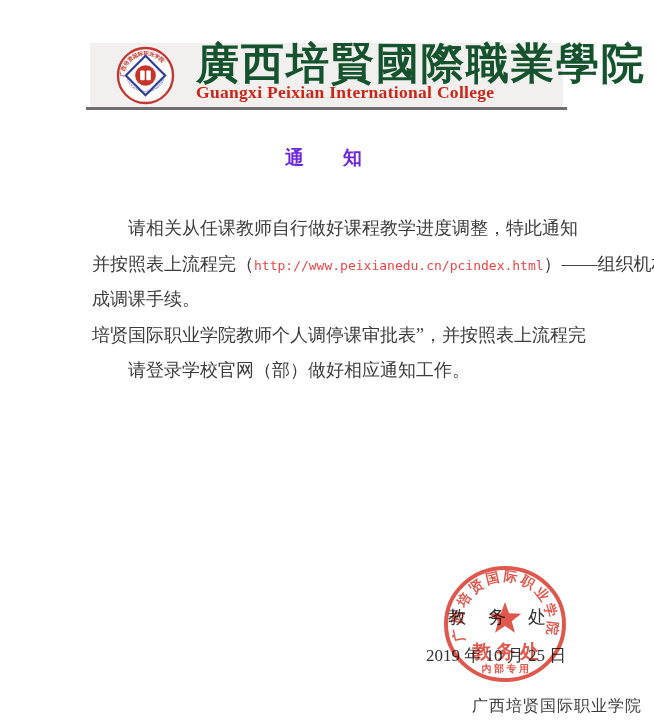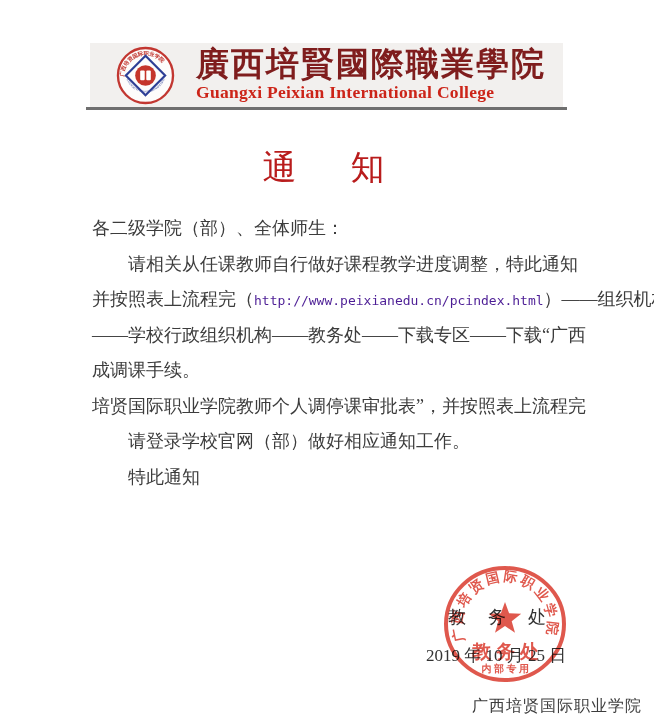--- a/index.html
+++ b/index.html
@@ -4,29 +4,29 @@
 <style>
   html,body{margin:0;padding:0;background:#fff;}
   .page{position:relative;width:654px;height:723px;background:#ffffff;overflow:hidden;
         font-family:"Liberation Serif","DejaVu Serif",serif;}
   
   .header-band{position:absolute;left:90px;top:43px;width:473px;height:64px;
                background:#f2f0ee;display:flex;align-items:center;}
   .header-divider{position:absolute;left:86px;top:107px;width:481px;height:3px;background:#6f6f6f;}
   .logo-wrap{position:absolute;left:116px;top:46px;width:59px;height:59px;}
   .name-block{position:absolute;left:196px;top:46px;width:360px;}
-  .name-zh{font-size:33px;font-weight:bold;color:#7f1d1d;letter-spacing:2px;line-height:36px;white-space:nowrap;}
+  .name-zh{font-size:43px;font-weight:bold;color:#14532d;letter-spacing:2px;line-height:36px;white-space:nowrap;}
   .name-en{font-size:17.5px;font-weight:bold;color:#cc2418;letter-spacing:0.3px;line-height:20px;white-space:nowrap;}
   
   .notice-title{position:absolute;left:92px;top:145px;width:473px;text-align:center;
-                font-size:34px;font-weight:normal;color:#b91c1c;letter-spacing:10px;}
+                font-size:19px;font-weight:bold;color:#6d28d9;letter-spacing:10px;}
   .notice-body{position:absolute;left:92px;top:211px;width:480px;}
   .line{height:35.5px;line-height:35.5px;font-size:18px;color:#3c3c3c;white-space:nowrap;}
   .line.indent{text-indent:36px;}
-  .url{font-family:"DejaVu Sans Mono","Liberation Mono",monospace;font-size:13px;color:#4c1d95;}
+  .url{font-family:"DejaVu Sans Mono","Liberation Mono",monospace;font-size:13px;color:#ef4444;}
   
   .sig-dept{position:absolute;left:448px;top:605px;font-size:18px;color:#333;letter-spacing:2px;white-space:nowrap;}
   .sig-date{position:absolute;left:426px;top:644px;font-size:17px;color:#333;white-space:nowrap;}
   
   .seal{position:absolute;left:437px;top:562px;width:136px;height:124px;
         mix-blend-mode:multiply;opacity:.92;}
   
   .footer-name{position:absolute;right:12px;top:696px;font-size:16px;color:#3d3d3d;
                letter-spacing:1px;font-family:"Liberation Sans","DejaVu Sans",sans-serif;white-space:nowrap;}
 </style>
@@ -62,28 +62,25 @@
   </div>
 
   <div class="name-block">
     <div class="name-zh">廣西培賢國際職業學院</div>
     <div class="name-en">Guangxi Peixian International College</div>
   </div>
 
   <div class="notice-title">通　知</div>
 
   <div class="notice-body" id="notice-body">
-      <div class="line"><span>各二级学院（部）、全体师生：</span></div>
       <div class="line indent"><span>请相关从任课教师自行做好课程教学进度调整，特此通知</span></div>
       <div class="line"><span>并按照表上流程完（</span><span class="url">http://www.peixianedu.cn/pcindex.html</span><span>）——组织机构</span></div>
-      <div class="line"><span>——学校行政组织机构——教务处——下载专区——下载“广西</span></div>
       <div class="line"><span>成调课手续。</span></div>
       <div class="line"><span>培贤国际职业学院教师个人调停课审批表”，并按照表上流程完</span></div>
       <div class="line indent"><span>请登录学校官网（部）做好相应通知工作。</span></div>
-      <div class="line indent"><span>特此通知</span></div>
     </div>
 
   <div class="sig-dept">教　务　处</div>
   <div class="sig-date">2019 年 10 月 25 日</div>
 
   <div class="seal">
     <svg viewBox="0 0 136 124" width="136" height="124">
       <ellipse cx="68" cy="62" rx="59" ry="56" fill="none" stroke="#dd4a3e" stroke-width="4"></ellipse>
       <defs>
         <path id="sealArc" d="M 29 80.2 A 43 43 0 1 1 107 80.2"></path>

